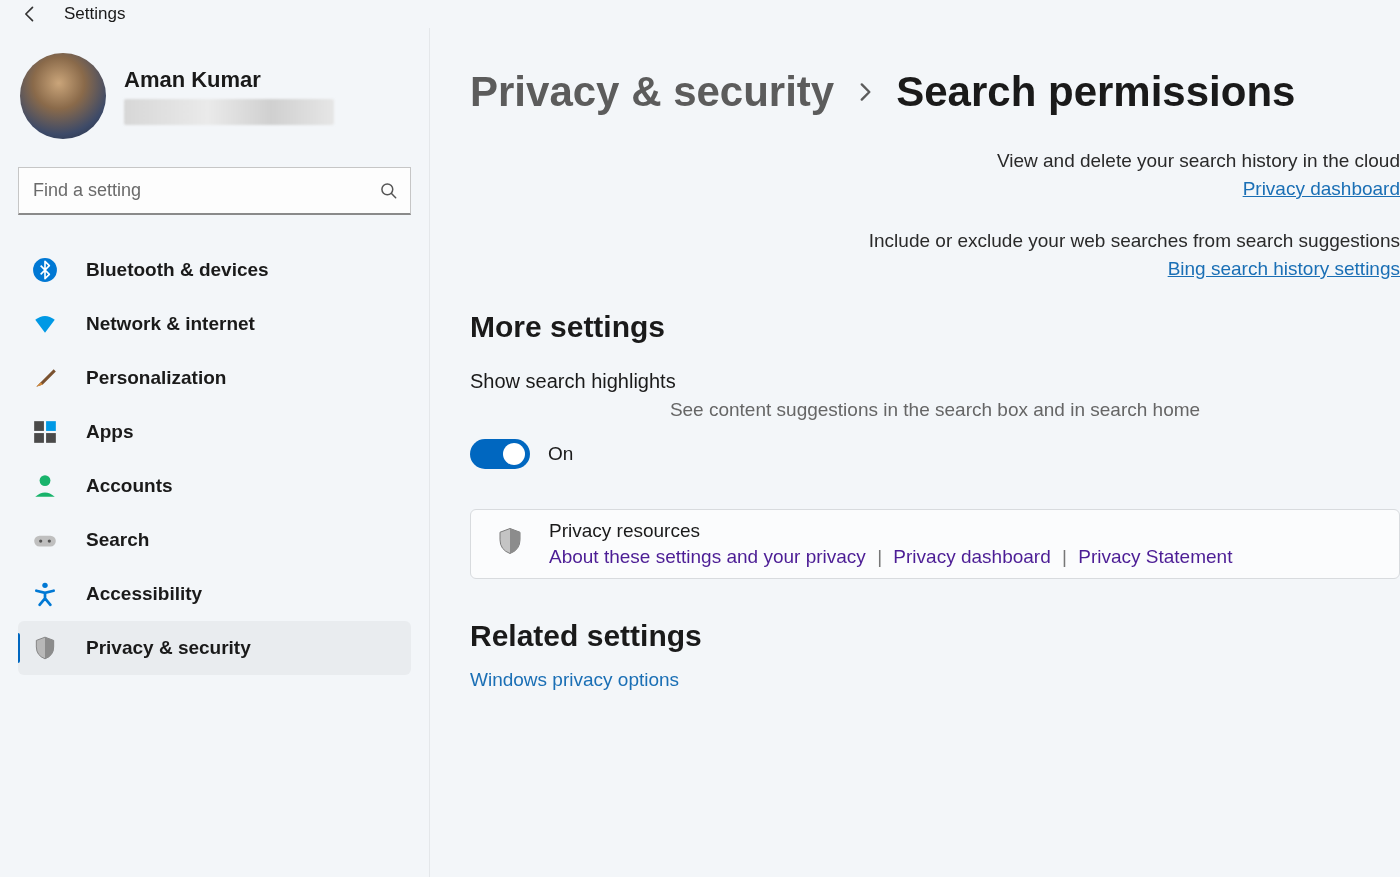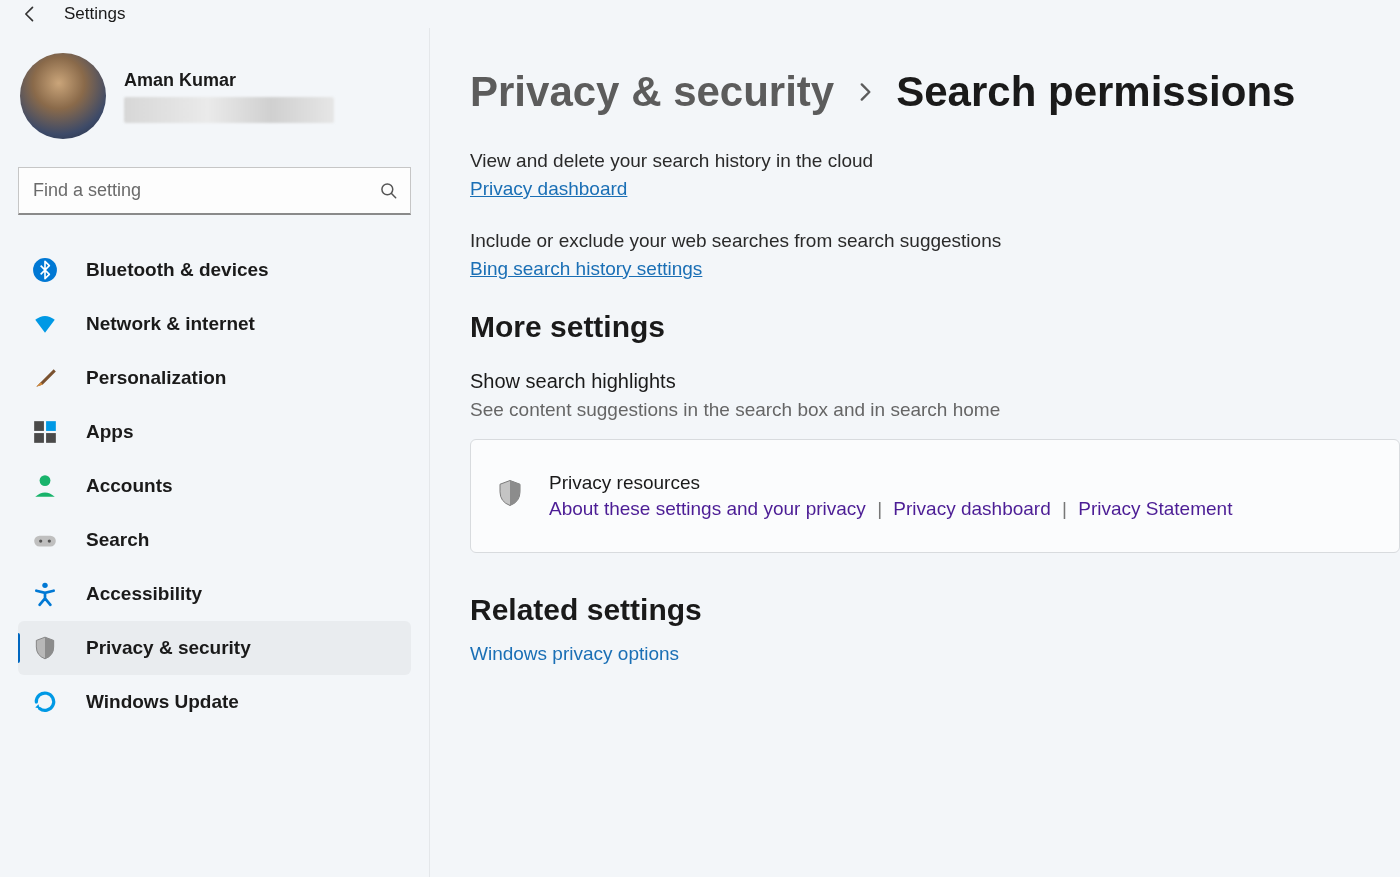--- a/index.html
+++ b/index.html
@@ -37,21 +37,21 @@
       display: flex;
       align-items: center;
       gap: 18px;
       margin-bottom: 28px;
       padding-left: 2px;
     }
     .avatar {
       width: 86px; height: 86px; border-radius: 50%;
       background: radial-gradient(circle at 45% 35%, #caa57a 0%, #8a6a4a 35%, #3d4a68 70%, #1e2636 100%);
     }
-    .user-name { font-size: 18px; font-weight: 600; }
+    .user-name { font-size: 22px; font-weight: 600; }
     .user-email-blur {
       margin-top: 6px;
       width: 210px; height: 26px;
       background: linear-gradient(90deg,#d7d7d7,#eaeaea 40%,#d0d0d0 70%,#e6e6e6);
       filter: blur(1px);
       border-radius: 2px;
     }
     .search-wrap {
       position: relative;
       margin-bottom: 28px;
@@ -97,39 +97,39 @@
     }
     .breadcrumb {
       display: flex; align-items: center; gap: 18px;
       margin-bottom: 34px;
     }
     .crumb-parent { font-size: 42px; font-weight: 600; color: #5c5c5c; cursor: pointer; }
     .crumb-chevron { color: #5c5c5c; }
     .crumb-current { font-size: 42px; font-weight: 600; color: #1a1a1a; }
     .sec-desc { font-size: 19px; margin-bottom: 6px; color: #2a2a2a; }
     .link { color: #1a6fb5; text-decoration: underline; font-size: 19px; cursor: pointer; }
-    .block-gap { margin-bottom: 30px; }
+    .block-gap { margin-bottom: 30px; text-align: right; }
     .h2 { font-size: 30px; font-weight: 600; margin-bottom: 26px; }
     .setting-title { font-size: 20px; margin-bottom: 6px; }
-    .setting-sub { font-size: 19px; color: #666; margin-bottom: 18px; }
+    .setting-sub { font-size: 19px; color: #666; margin-bottom: 18px; text-align: center; }
     .toggle-row { display: flex; align-items: center; gap: 18px; margin-bottom: 40px; }
     .toggle {
       width: 60px; height: 30px; border-radius: 30px;
       background: #0067c0; position: relative; cursor: pointer;
     }
     .toggle::after {
       content: ""; position: absolute; width: 22px; height: 22px;
       background: #fff; border-radius: 50%; top: 4px; right: 5px;
     }
     .toggle-label { font-size: 19px; }
     .card {
       border: 1px solid #d8dbde;
       border-radius: 6px;
       background: #fbfcfd;
-      padding: 32px 24px;
+      padding: 10px 24px;
       display: flex; align-items: flex-start; gap: 24px;
       margin-bottom: 40px;
       margin-right: 0;
     }
     .card-icon { width: 30px; height: 30px; margin-top: 6px; flex-shrink:0; }
     .card-title { font-size: 19px; margin-bottom: 4px; }
     .card-links { font-size: 19px; }
     .card-links .clink { color: #4c1d95; cursor: pointer; }
     .sep { color: #777; padding: 0 6px; }
     .related-link { color: #1a6fb5; font-size: 19px; cursor: pointer; }
@@ -238,29 +238,20 @@
           </li>
           <li class="nav-item active">
             <span class="nav-icon">
               <svg viewBox="0 0 24 24" width="26" height="26">
                   <path d="M12 2 L20 5 V11 Q20 19 12 22 Q4 19 4 11 V5 Z" fill="#b8b8b8" stroke="#7a7a7a" stroke-width="0.8"></path>
                   <path d="M12 2 V22 Q20 19 20 11 V5 Z" fill="#8c8c8c"></path>
                 </svg>
             </span>
             <span>Privacy &amp; security</span>
           </li>
-          <li class="nav-item">
-            <span class="nav-icon">
-              <svg viewBox="0 0 24 24" width="26" height="26">
-                  <path d="M4 12 A8 8 0 1 1 7 18" stroke="#0099e5" stroke-width="3" fill="none" stroke-linecap="round"></path>
-                  <path d="M3 17 L7 18 L6 14" fill="#0099e5"></path>
-                </svg>
-            </span>
-            <span>Windows Update</span>
-          </li>
         </ul>
       </div>
     </div>
 
     <div class="main">
       <div class="breadcrumb">
         <span class="crumb-parent">Privacy &amp; security</span>
         <span class="crumb-chevron">
           <svg viewBox="0 0 24 24" width="26" height="26">
               <path d="M9 5 L16 12 L9 19" stroke="#5c5c5c" stroke-width="2.2" fill="none" stroke-linecap="round" stroke-linejoin="round"></path>
@@ -277,20 +268,24 @@
       <div class="block-gap">
         <div class="sec-desc">Include or exclude your web searches from search suggestions</div>
         <a class="link">Bing search history settings</a>
       </div>
 
       <h2 class="h2">More settings</h2>
 
       <div>
         <div class="setting-title">Show search highlights</div>
         <div class="setting-sub">See content suggestions in the search box and in search home</div>
+        <div class="toggle-row">
+          <div class="toggle"></div>
+          <span class="toggle-label">On</span>
+        </div>
       </div>
 
       <div class="card">
         <span class="card-icon">
           <svg viewBox="0 0 24 24" width="30" height="30">
               <path d="M12 2 L20 5 V11 Q20 19 12 22 Q4 19 4 11 V5 Z" fill="#c4c4c4" stroke="#7a7a7a" stroke-width="0.8"></path>
               <path d="M12 2 V22 Q20 19 20 11 V5 Z" fill="#8c8c8c"></path>
             </svg>
         </span>
         <div>

